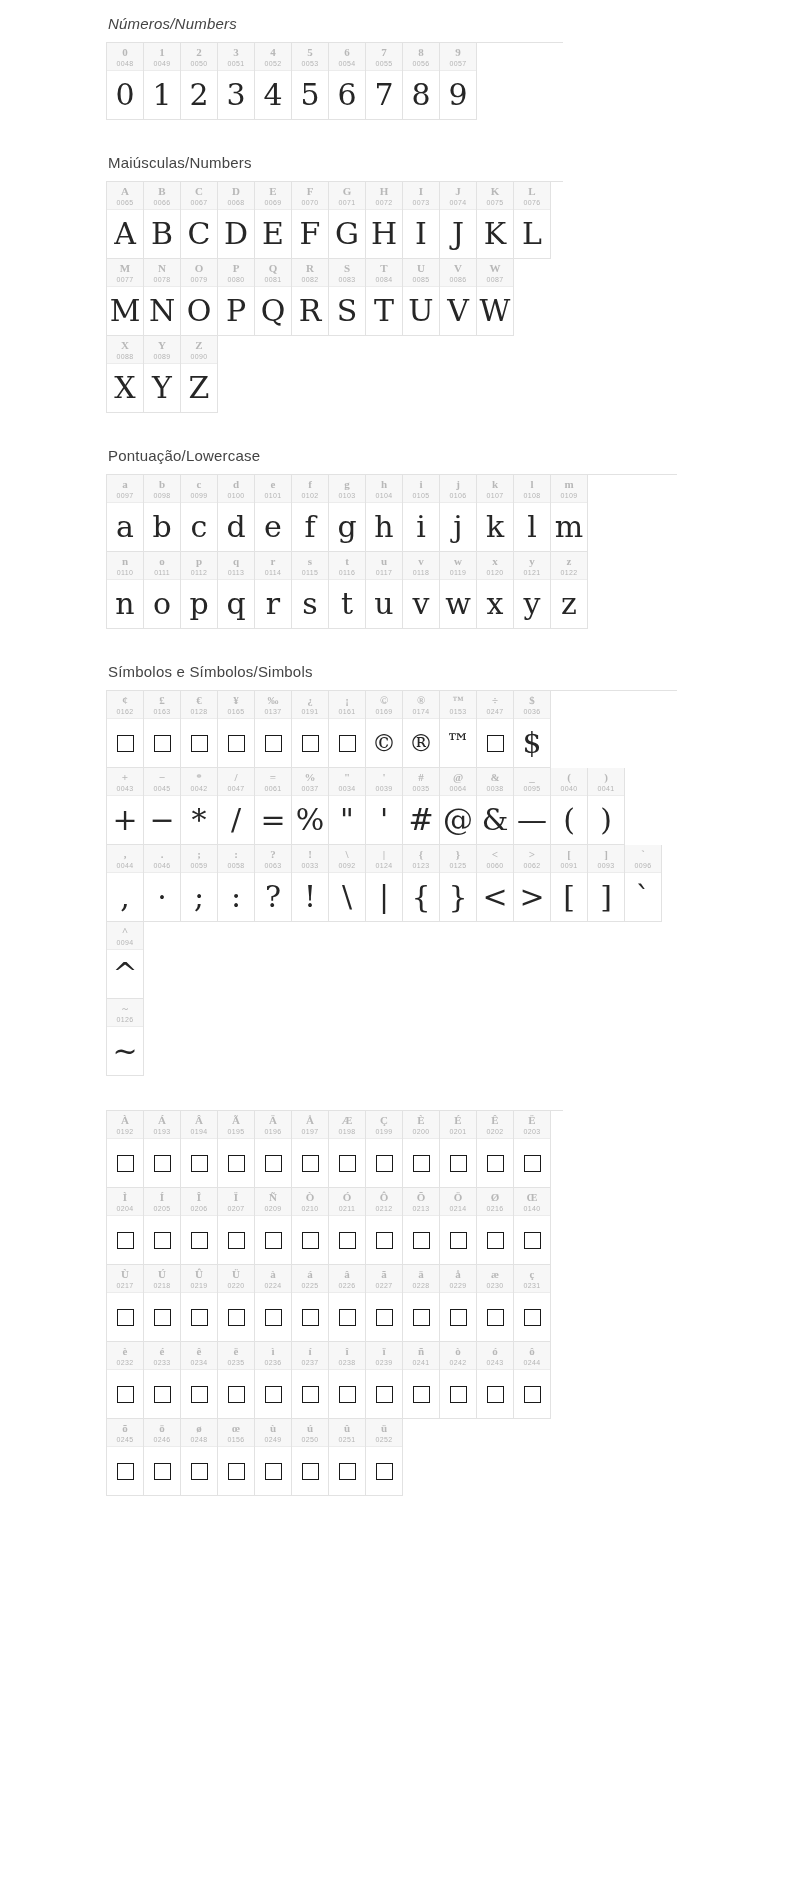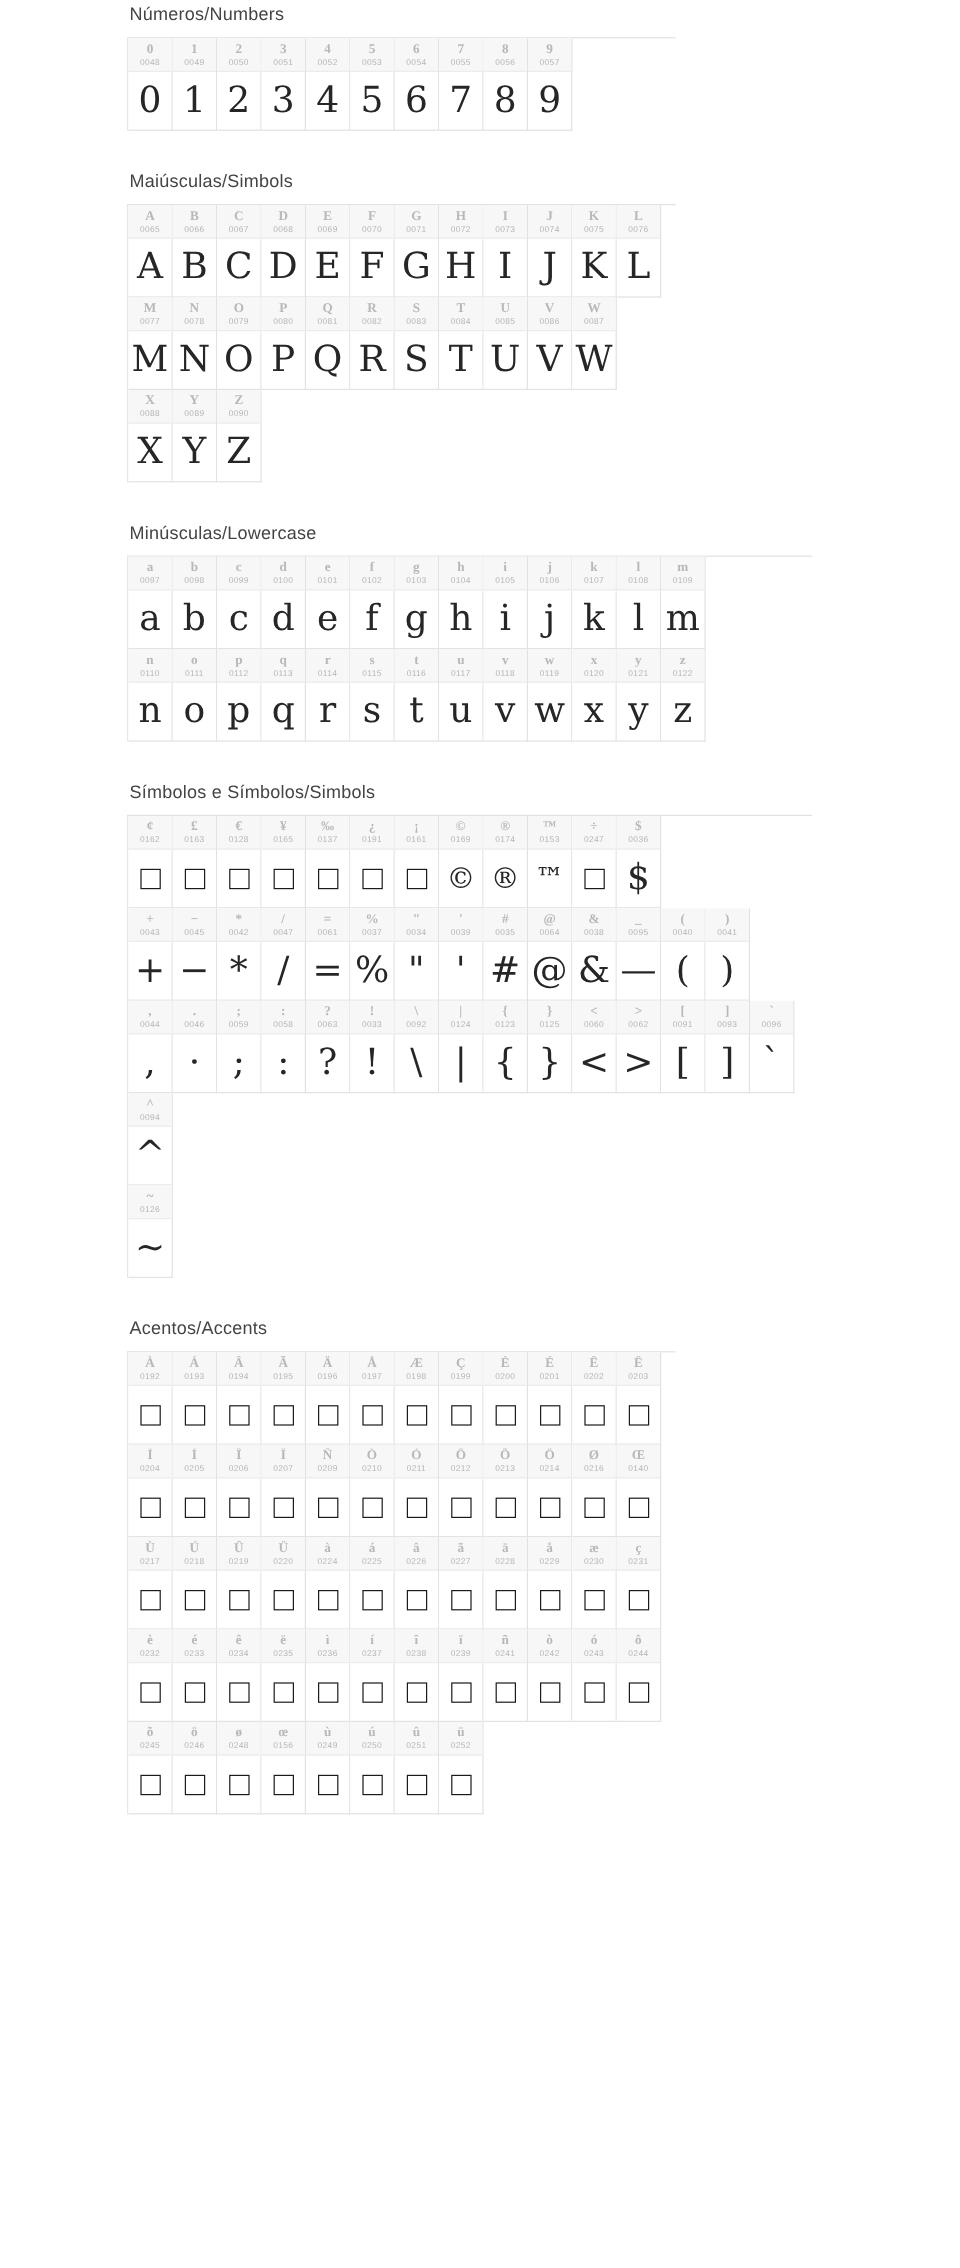--- a/index.html
+++ b/index.html
@@ -23,22 +23,23 @@
     padding-left: 106px;
   }
   .section-title {
     font-size: 15px;
     font-weight: 400;
     color: #444444;
     margin: 0 0 10px 2px;
     letter-spacing: 0.2px;
   }
   .first-section .section-title {
-    margin-top: 4px;
+    margin-top: 15px;
     padding-top: 0;
+    font-style: italic;
   }
   .grid {
     display: flex;
     flex-wrap: wrap;
     width: 456px;
     border-left: 1px solid #e2e2e2;
     border-top: 1px solid #e2e2e2;
     box-sizing: content-box;
   }
   .grid.wide {
@@ -170,21 +171,21 @@
           <div class="cell">
             <div class="head">
               <span class="chname">9</span>
               <span class="code">0057</span>
             </div>
             <div class="glyph">9</div>
           </div>
         </div>
       </div>
       <div class="section">
-        <h2 class="section-title">Maiúsculas/Simbols</h2>
+        <h2 class="section-title">Maiúsculas/Numbers</h2>
         <div class="grid">
           <div class="cell">
             <div class="head">
               <span class="chname">A</span>
               <span class="code">0065</span>
             </div>
             <div class="glyph">A</div>
           </div>
           <div class="cell">
             <div class="head">
@@ -359,21 +360,21 @@
           <div class="cell">
             <div class="head">
               <span class="chname">Z</span>
               <span class="code">0090</span>
             </div>
             <div class="glyph">Z</div>
           </div>
         </div>
       </div>
       <div class="section">
-        <h2 class="section-title">Minúsculas/Lowercase</h2>
+        <h2 class="section-title">Pontuação/Lowercase</h2>
         <div class="grid wide">
           <div class="cell">
             <div class="head">
               <span class="chname">a</span>
               <span class="code">0097</span>
             </div>
             <div class="glyph">a</div>
           </div>
           <div class="cell">
             <div class="head">
@@ -872,21 +873,20 @@
           <div class="cell">
             <div class="head">
               <span class="chname">~</span>
               <span class="code">0126</span>
             </div>
             <div class="glyph">~</div>
           </div>
         </div>
       </div>
       <div class="section">
-        <h2 class="section-title">Acentos/Accents</h2>
         <div class="grid">
           <div class="cell">
             <div class="head">
               <span class="chname">À</span>
               <span class="code">0192</span>
             </div>
             <div class="glyph">
               <span class="box"></span>
             </div>
           </div>

